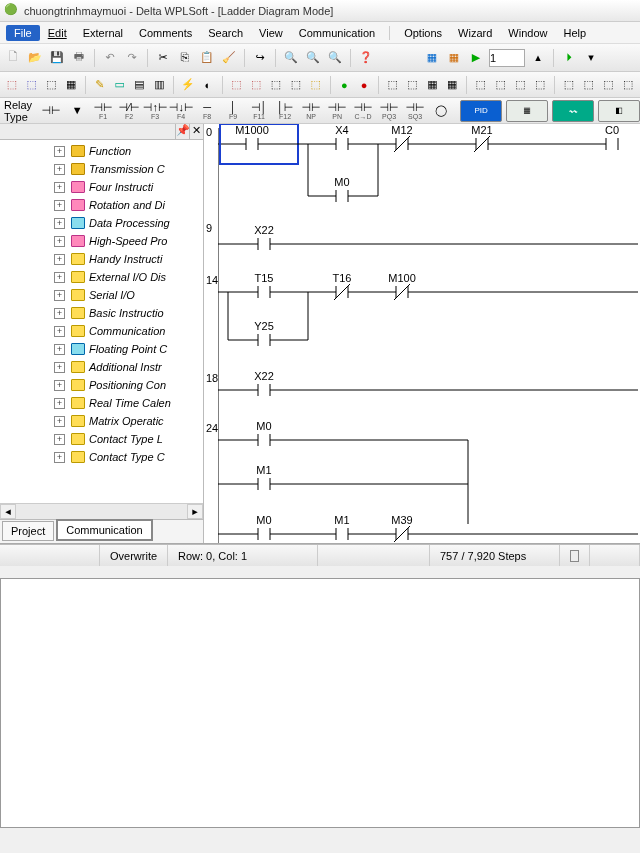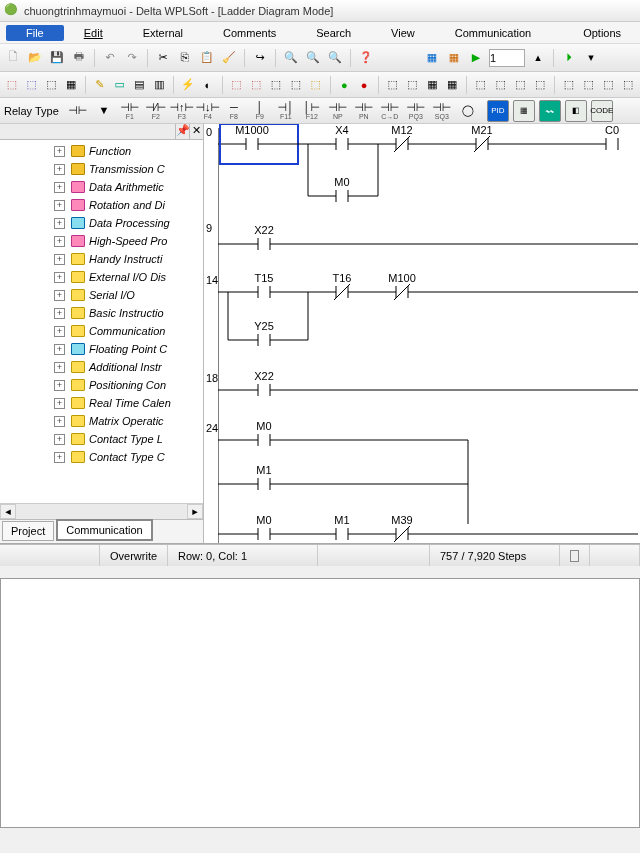--- a/index.html
+++ b/index.html
@@ -3,36 +3,36 @@
 <meta charset="utf-8">
 <style>
 * { box-sizing: border-box; margin: 0; padding: 0; font-family: Tahoma, sans-serif; font-size: 11px; }
 body { width: 640px; height: 853px; overflow: hidden; background: #f0f0f0; }
 
 .titlebar { height: 22px; background: linear-gradient(#fff,#e8e8e8); display: flex; align-items: center; padding: 0 4px; border-bottom: 1px solid #ccc; }
 .titlebar .ticon { width: 16px; height: 16px; margin-right: 4px; }
 .titlebar .ttext { color: #333; }
 
 .menubar { height: 22px; background: #f5f5f5; border-bottom: 1px solid #ddd; display: flex; align-items: center; padding: 0 6px; gap: 0; }
-.menubar .mitem { padding: 2px 20px; cursor: default; text-decoration: underline; text-decoration-color: transparent; }
+.menubar .mitem { padding: 2px 8px; cursor: default; text-decoration: underline; text-decoration-color: transparent; }
 .menubar .mitem.first { background: #2463c7; color: #fff; border-radius: 2px; }
 .menubar .sep { width: 1px; height: 14px; background: #ccc; margin: 0 6px; }
 .menubar .mitem u { text-decoration: underline; }
 
 .toolbar { height: 28px; background: linear-gradient(#fafafa,#e6e6e6); border-bottom: 1px solid #ccc; display: flex; align-items: center; padding: 0 4px; gap: 4px; }
 .toolbar .tb { width: 18px; height: 18px; display: inline-flex; align-items: center; justify-content: center; border: 1px solid transparent; }
 .toolbar .tsep { width: 1px; height: 18px; background: #ccc; margin: 0 2px; }
 
 .toolbar2 { height: 26px; }
 .relaybar { height: 26px; background: linear-gradient(#fafafa,#e6e6e6); border-bottom: 1px solid #ccc; display: flex; align-items: center; padding: 0 4px; gap: 4px; }
 .relaybar .lbl { margin-right: 4px; }
 .relaybar .fb { width: 22px; height: 22px; display: flex; flex-direction: column; align-items: center; justify-content: center; font-size: 8px; line-height: 1; }
 .relaybar .fb .sy { font-size: 11px; }
 .relaybar .fb .fn { color: #555; font-size: 7px; }
-.relaybar .sq { width: 22px; height: 22px; border: 1px solid #888; border-radius: 2px; font-size: 8px; display: flex; align-items: center; justify-content: center; }
+.relaybar .sq { width: 42px; height: 22px; border: 1px solid #888; border-radius: 2px; font-size: 8px; display: flex; align-items: center; justify-content: center; }
 .relaybar .sq.blue { background: #0a5fd0; color: #fff; }
 .relaybar .sq.teal { background: #0a8; color: #fff; }
 .relaybar .sq.lg { background: #e8ede8; }
 
 .workspace { display: flex; height: 420px; border-bottom: 1px solid #aaa; }
 .leftpane { width: 204px; display: flex; flex-direction: column; background: #f4f4f4; border-right: 1px solid #bbb; }
 .leftpane .tophdr { height: 16px; display: flex; justify-content: flex-end; border-bottom: 1px solid #bbb; background: #ececec; }
 .leftpane .tophdr span { width: 14px; text-align: center; border-left: 1px solid #bbb; cursor: default; }
 .tree { flex: 1; overflow: hidden; background: #fff; border: none; padding-left: 4px; padding-top: 2px; }
 .tree .node { display: flex; align-items: center; height: 18px; white-space: nowrap; }
@@ -255,21 +255,21 @@
             <span>Function</span>
           </div>
           <div class="node child">
             <span class="exp"></span>
             <span class="ticon2 folder"></span>
             <span>Transmission C</span>
           </div>
           <div class="node child">
             <span class="exp"></span>
             <span class="ticon2 pink"></span>
-            <span>Data Arithmetic</span>
+            <span>Four Instructi</span>
           </div>
           <div class="node child">
             <span class="exp"></span>
             <span class="ticon2 pink"></span>
             <span>Rotation and Di</span>
           </div>
           <div class="node child">
             <span class="exp"></span>
             <span class="ticon2 cyan"></span>
             <span>Data Processing</span>

